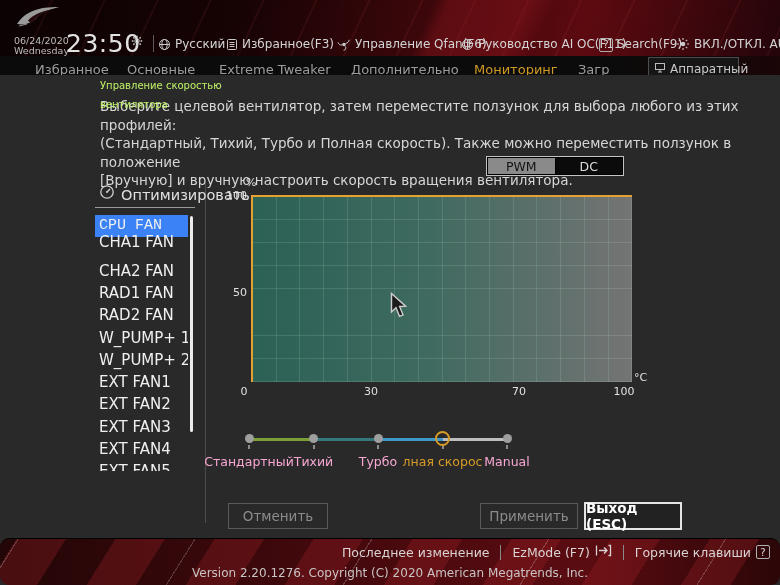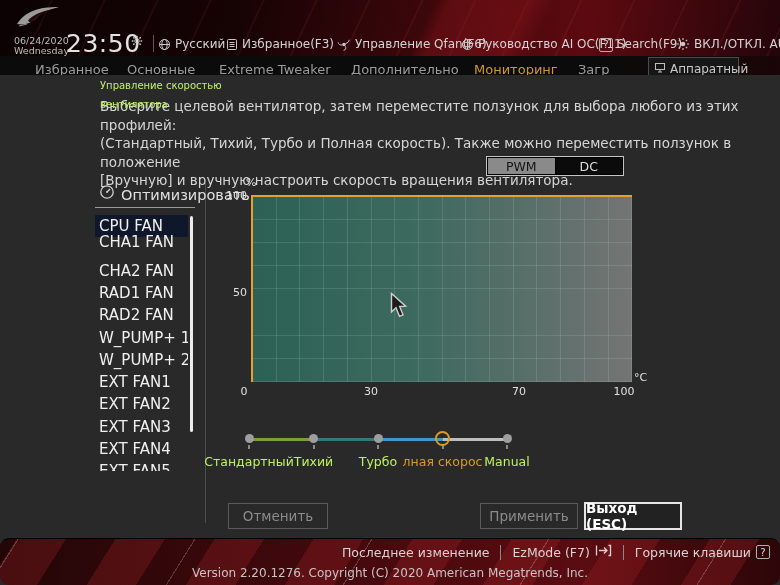--- a/index.html
+++ b/index.html
@@ -48,21 +48,21 @@
               font-size:12.5px; cursor:pointer; }
   .pwm-cell.sel { background:#8a8a8a; color:#141414; }
   .pwm-cell.unsel { background:#0b0b0b; color:#dcdcdc; }
   .opt-icon { position:absolute; left:99px; top:109px; cursor:pointer; }
   .opt-label { position:absolute; left:121px; top:112px; width:131px; overflow:hidden;
                font-size:14.5px; color:#e0e0e0; white-space:nowrap; cursor:pointer; z-index:1; }
   .list-sep { position:absolute; left:95px; top:132px; width:100px; border-top:1px solid #9a9a9a; }
   .fan-list { position:absolute; left:95px; top:140px; width:93px; height:256px; overflow:hidden; }
   .fan-item { position:absolute; left:0; width:93px; height:22px; line-height:22px;
               padding-left:4px; font-size:15px; color:#f0f0f0; white-space:nowrap; cursor:pointer; }
-  .fan-item.active { background:#0f172a; }
+  .fan-item.active { background:#3b82f6;font-family:Liberation Mono, monospace; }
   .fan-scroll { position:absolute; left:190px; top:141px; width:3px; height:216px;
                 background:#ececec; border-radius:2px; cursor:pointer; }
   .vdivider { position:absolute; left:205px; top:108px; height:340px; border-left:1px solid #4d4d4d; }
   
   .plot { position:absolute; left:251px; top:120px; width:381px; height:187px;
           border-top:2px solid #e2a132; border-left:2px solid #e2a132;
           background:
             repeating-linear-gradient(to right, transparent 0 22.7px, rgba(200,240,222,0.14) 22.7px 23.7px),
             repeating-linear-gradient(to bottom, transparent 0 22.1px, rgba(200,240,222,0.14) 22.1px 23.1px),
             linear-gradient(to right,#2c6156 0%, #3e6a5f 45%, #747474 100%); }
@@ -70,21 +70,21 @@
   .tick.r { text-align:right; }
   .tick.c { text-align:center; }
   .cursor { position:absolute; left:390px; top:217px; z-index:5; }
   
   .seg { position:absolute; top:363px; height:3px; }
   .dot { position:absolute; top:359px; width:9px; height:9px; border-radius:50%; background:#9e9e9e; cursor:pointer; }
   .ring { position:absolute; top:356px; width:15px; height:15px; border-radius:50%;
           border:2.5px solid #d79b28; background:transparent; cursor:pointer; z-index:2; }
   .stick { position:absolute; top:370px; width:2px; height:4px; background:#8a8a8a; }
   .slabel { position:absolute; top:379px; width:100px; text-align:center;
-            font-size:12.5px; color:#bef264; white-space:nowrap; }
+            font-size:12.5px; color:#f9a8d4; white-space:nowrap; }
   .slabel.sel { color:#d79b28; }
   
   .btn { position:absolute; display:flex; align-items:center; justify-content:center;
          font-size:13.5px; cursor:pointer; background:transparent; }
   .btn.dim { border:1px solid #5a5a5a; color:#8b8b8b; }
   .btn.strong { border:2px solid #e5e5e5; color:#fff; font-weight:bold; background:#222; }
   
   .ftr { position:absolute; left:0; top:538px; width:780px; height:47px; border-top:1px solid #000;
     background:
       repeating-linear-gradient(-58deg, transparent 0 70px, rgba(255,255,255,0.20) 70px 71px, transparent 71px 150px),

